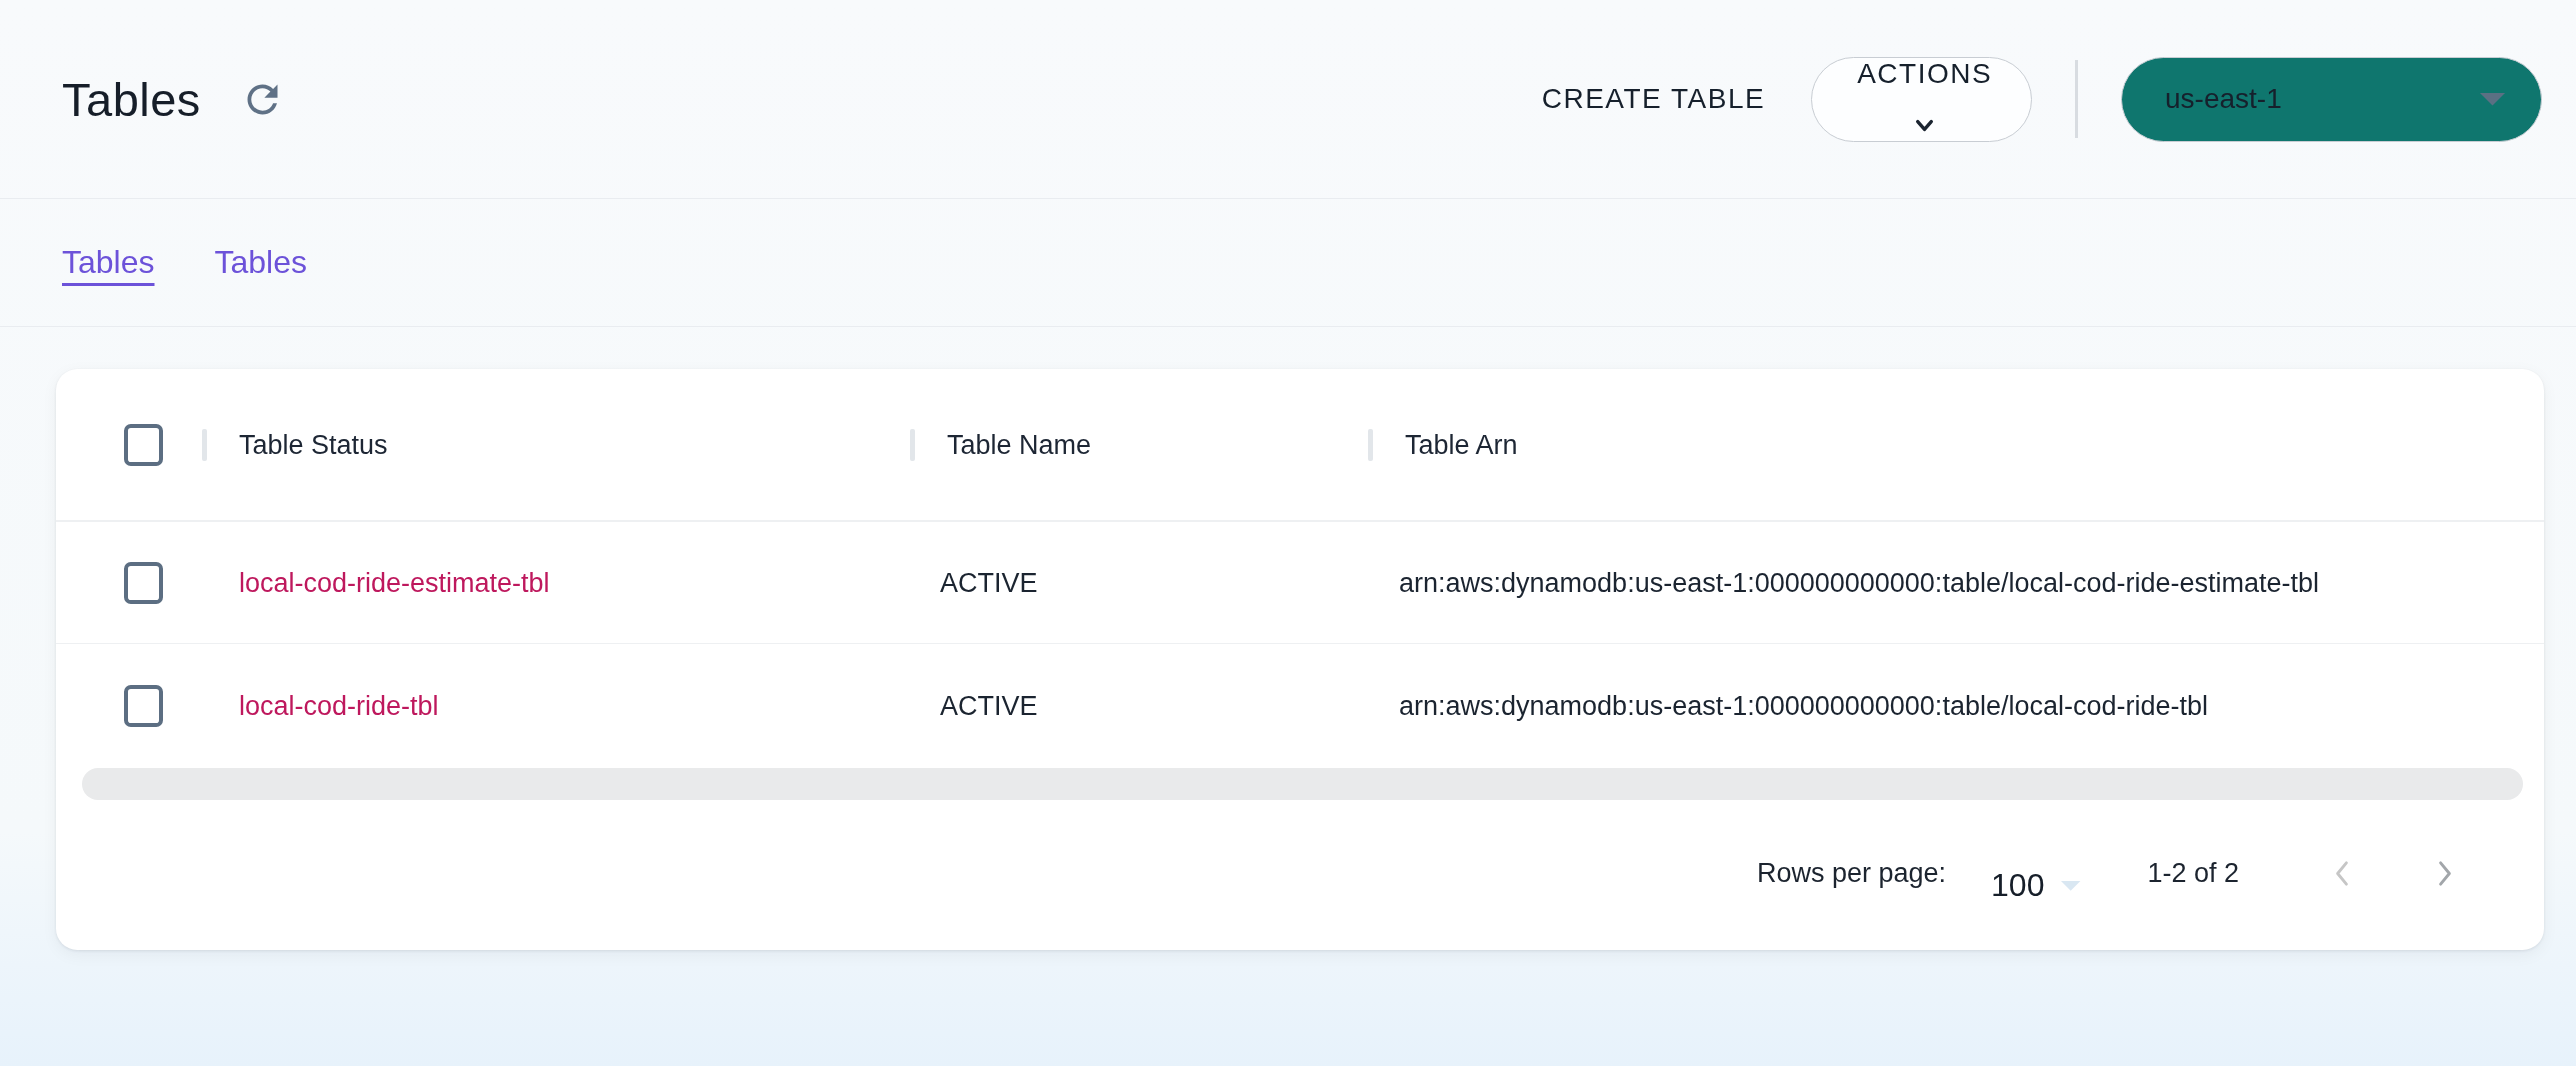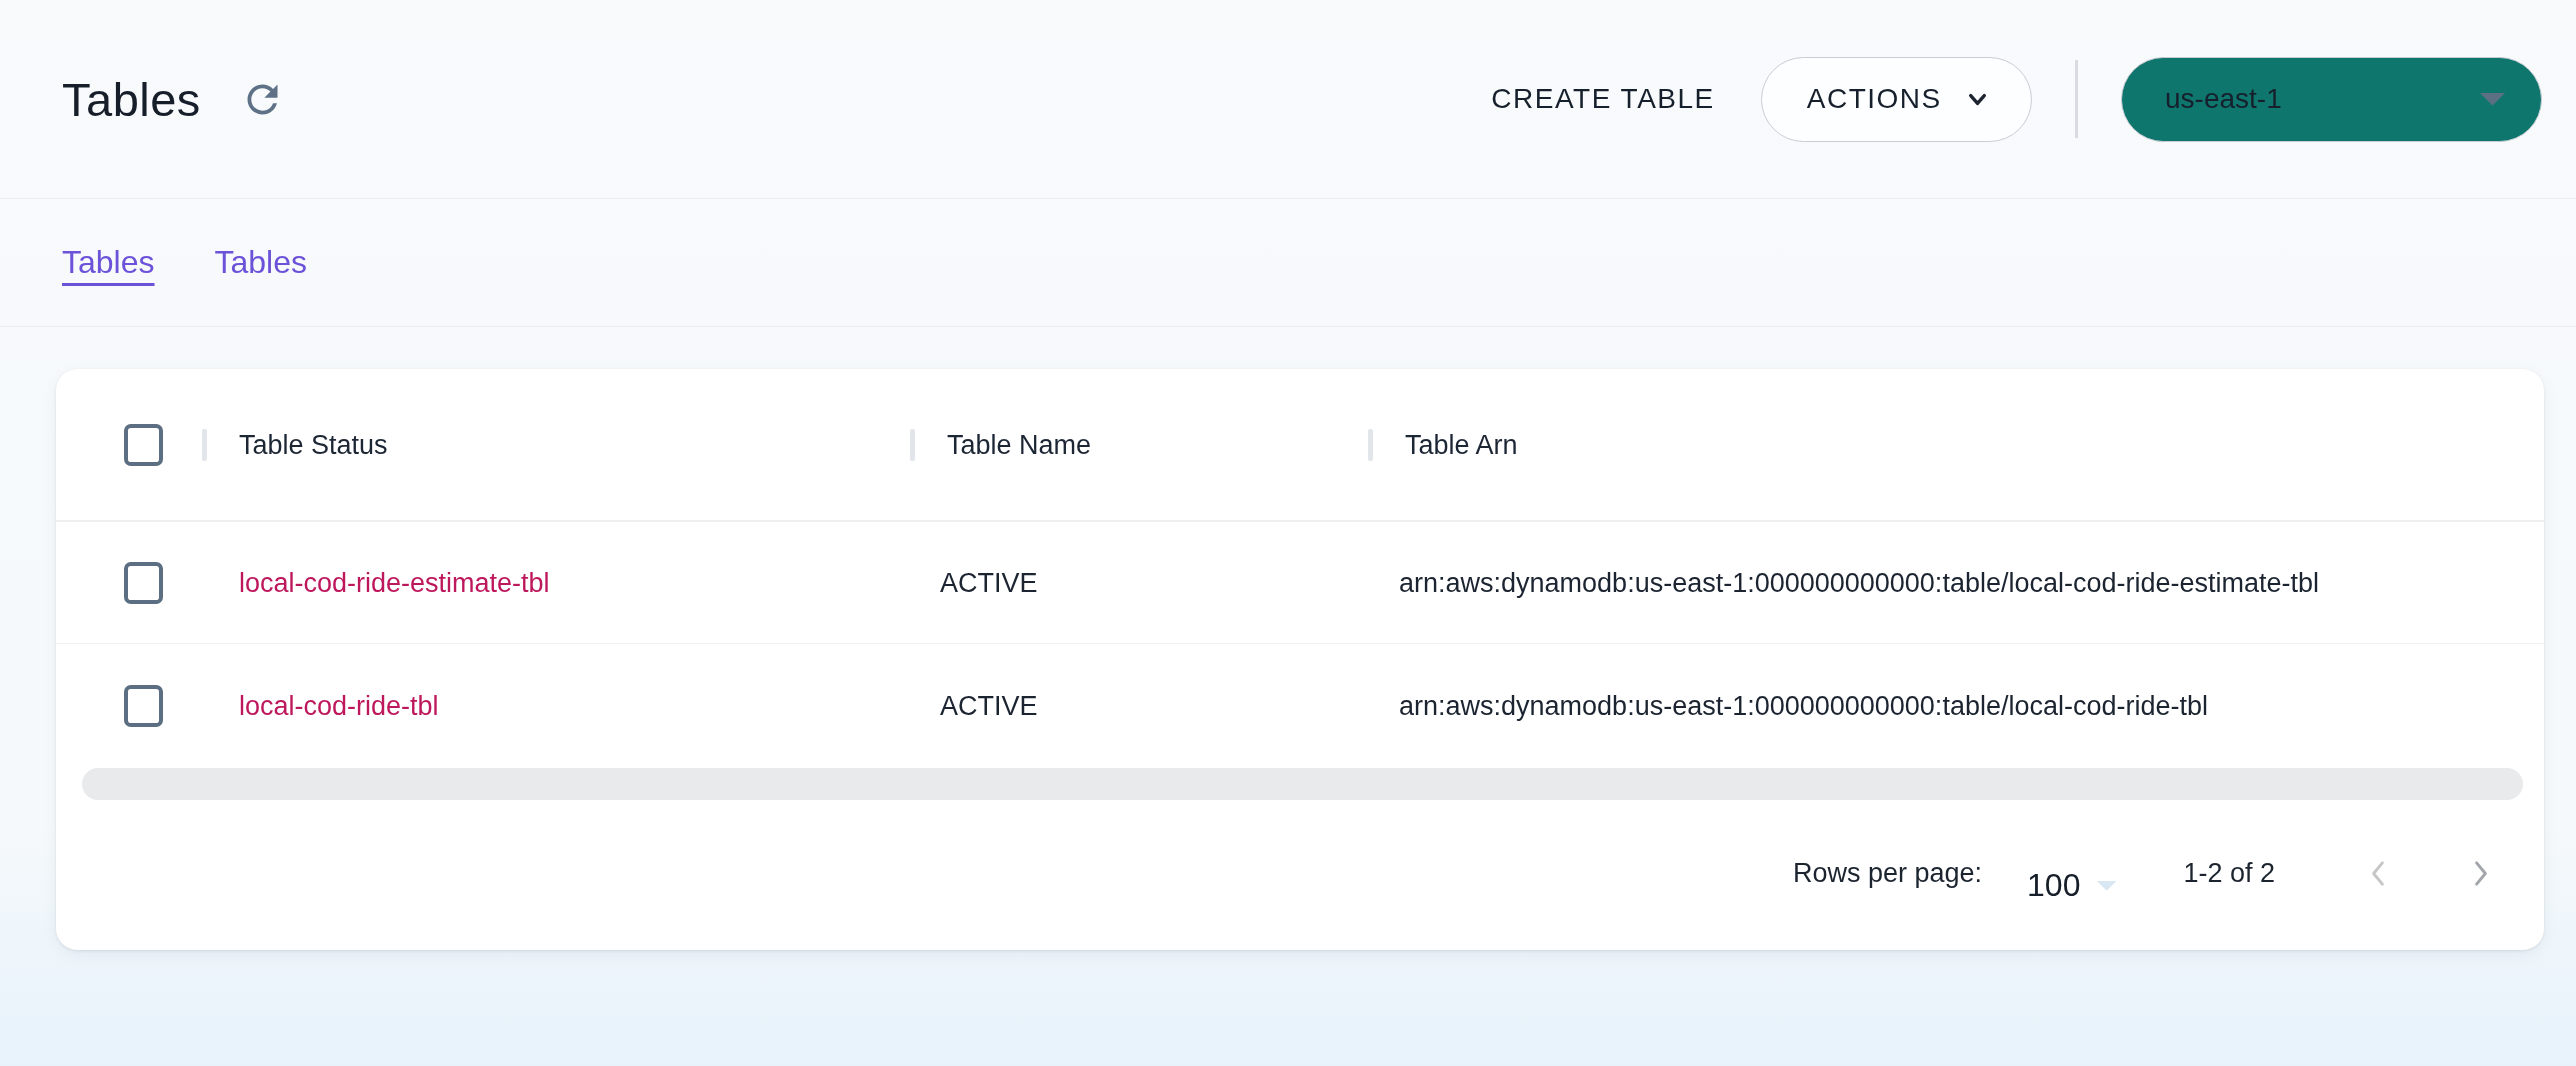--- a/index.html
+++ b/index.html
@@ -61,20 +61,21 @@
     padding: 0 39px 0 45px;
     background: #fdfeff;
     border: 1.9px solid #c8cdd3;
     border-radius: 43px;
     font-family: inherit;
     font-size: 28px;
     font-weight: 500;
     letter-spacing: 1.5px;
     color: #16202c;
     cursor: pointer;
+    flex-direction: column;
   }
   .header-vdivider {
     width: 2.9px;
     height: 78px;
     background: #d8dce1;
     margin: 0 43px;
   }
   .region-select {
     width: 421px;
     height: 85px;
@@ -157,21 +158,21 @@
     border-radius: 16.6px;
     cursor: grab;
   }
 
   
   .pagination {
     height: 147px;
     display: flex;
     align-items: center;
     justify-content: flex-end;
-    padding-right: 40px;
+    padding-right: 76px;
   }
   .rpp-label { font-size: 27px; color: #1c242f; }
   .rpp-select {
     display: flex;
     align-items: center;
     margin-left: 45px;
     cursor: pointer;
     margin-top: 24px;
   }
   .rpp-value { font-size: 32px; color: #161e29; }

